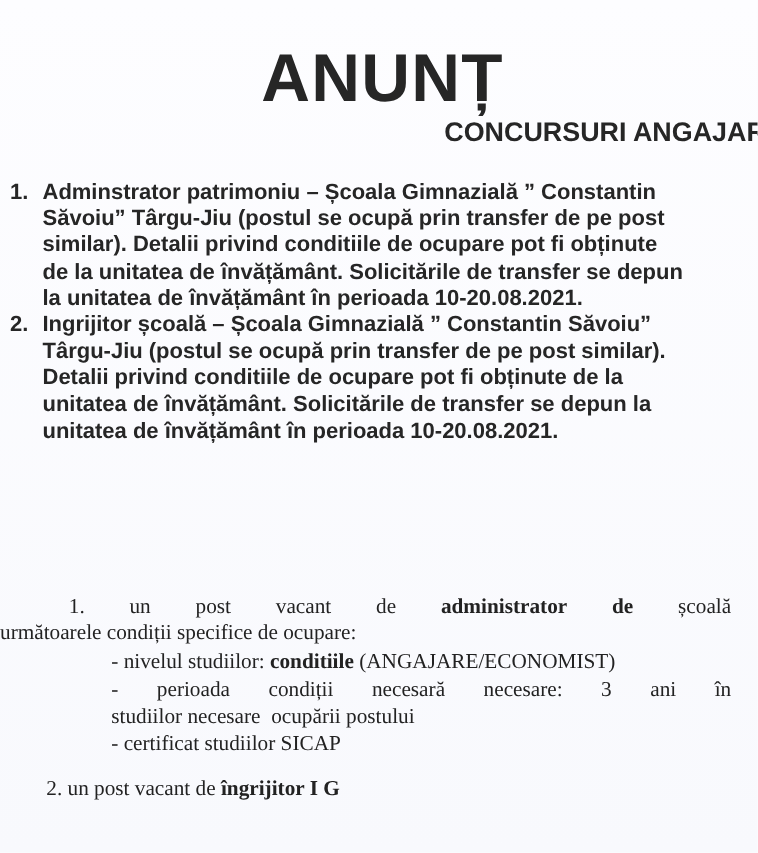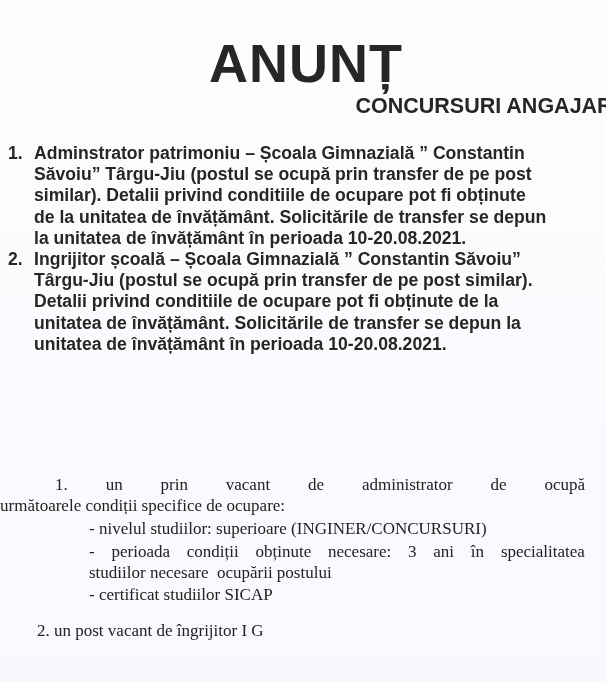--- a/index.html
+++ b/index.html
@@ -80,21 +80,21 @@
       line-height: 21px;
     }
     .lower .ln {
       position: absolute;
       white-space: nowrap;
     }
     .justify-line {
       display: flex;
       justify-content: space-between;
     }
-    b { font-weight: normal; }
+    b { font-weight: bold; }
   </style>
 </head>
 <body>
 
 <div class="page">
 
   <div class="title sans">ANUNȚ</div>
   <div class="subtitle sans">CONCURSURI ANGAJARE</div>
 
   <div class="list-sans sans">
@@ -114,43 +114,42 @@
       <span class="line">unitatea de învățământ. Solicitările de transfer se depun la</span>
       <span class="line">unitatea de învățământ în perioada 10-20.08.2021.</span>
     </div>
   </div>
 
   <div class="lower serif">
 
     <div class="ln justify-line" style="left:55px; top:474px; width:530px;">
       <span>1.</span>
       <span>un</span>
-      <span>prin</span>
+      <span>post</span>
       <span>vacant</span>
       <span>de</span>
       <b>administrator</b>
       <b>de</b>
-      <span>ocupă</span>
+      <span>școală</span>
     </div>
     <div class="ln" style="left:0; top:495px;">următoarele condiții specifice de ocupare:</div>
 
     <div class="ln" style="left:89px; top:518px;">
-      <span>- nivelul studiilor: </span><b>superioare</b><span> (INGINER/CONCURSURI)</span>
+      <span>- nivelul studiilor: </span><b>conditiile</b><span> (ANGAJARE/ECONOMIST)</span>
     </div>
 
     <div class="ln justify-line" style="left:89px; top:541px; width:496px;">
       <span>-</span>
       <span>perioada</span>
       <span>condiții</span>
-      <span>obținute</span>
+      <span>necesară</span>
       <span>necesare:</span>
       <span>3</span>
       <span>ani</span>
       <span>în</span>
-      <span>specialitatea</span>
     </div>
     <div class="ln" style="left:89px; top:562px; white-space:pre;">studiilor necesare  ocupării postului</div>
 
     <div class="ln" style="left:89px; top:584px;">- certificat studiilor SICAP</div>
 
     <div class="ln" style="left:37px; top:620px; white-space:pre;"><span>2.</span> <span>un post vacant de </span><b>îngrijitor I G</b></div>
 
   </div>
 </div>
 

